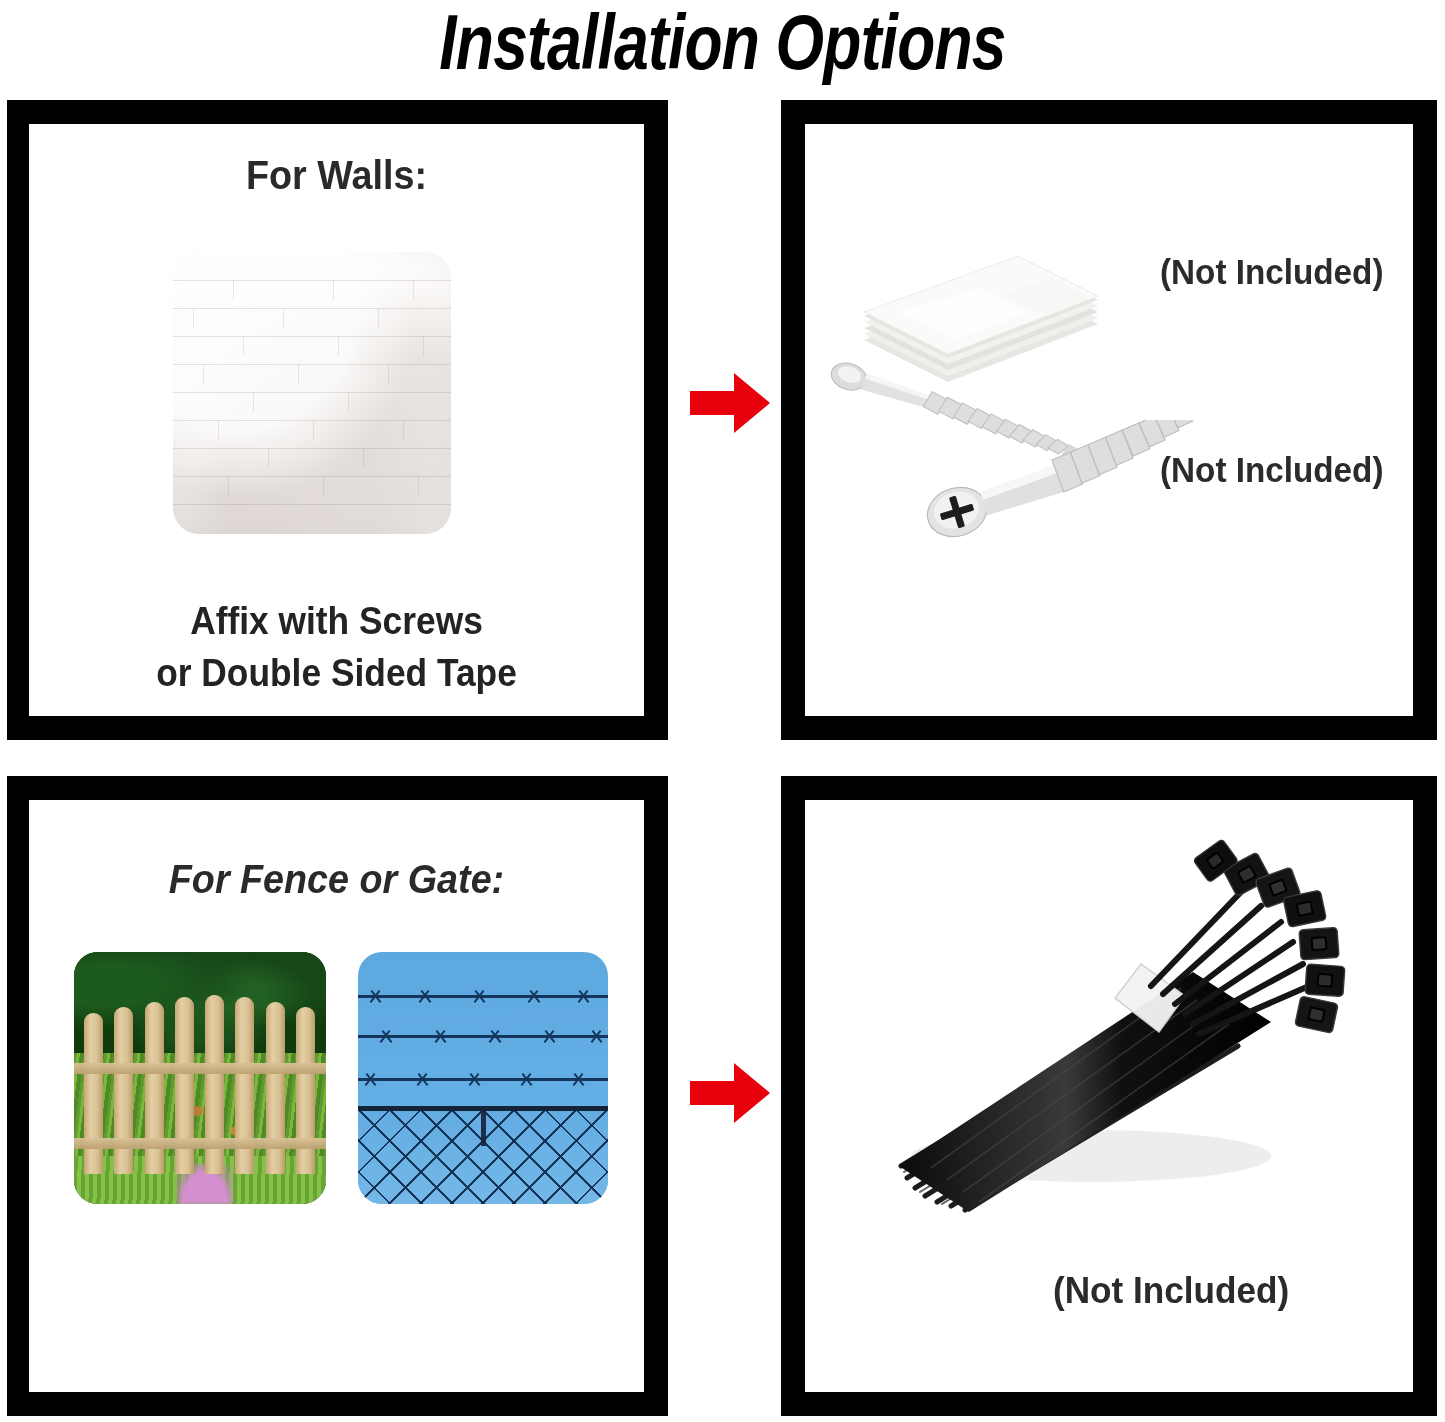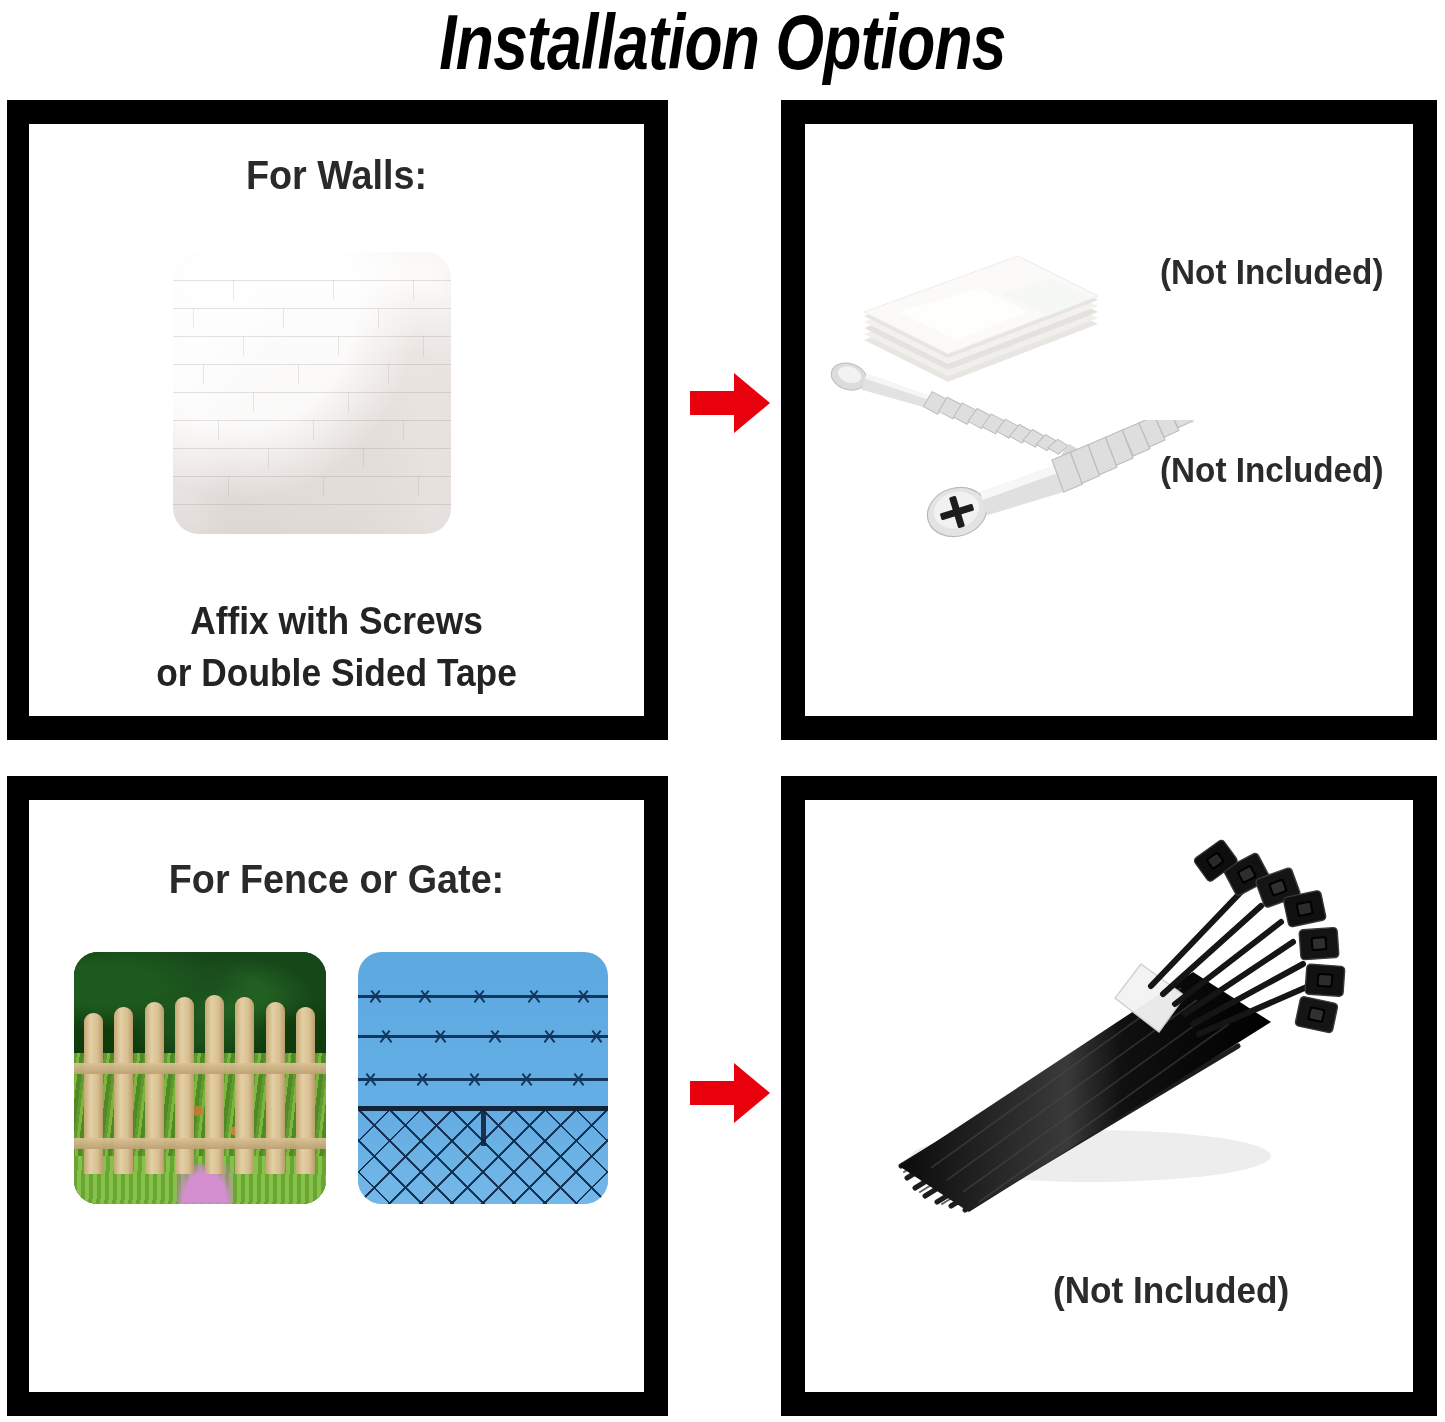--- a/index.html
+++ b/index.html
@@ -21,21 +21,21 @@
   }
 
   
   .panel{position:absolute;background:#000;box-sizing:border-box;}
   .panel > .inner{position:absolute;background:#fff;overflow:hidden;}
 
   #panel-tl{left:7px;  top:100px;  width:661px;  height:640px;}
   #panel-tl > .inner{left:22px;top:24px;right:24px;bottom:24px;}
   #panel-tr{left:781px;top:100px;  width:656px;  height:640px;}
   #panel-tr > .inner{left:24px;top:24px;right:24px;bottom:24px;}
-  #panel-bl{left:7px;  top:776px;  width:661px;  height:640px;}
+  #panel-bl{left:7px;  top:776px;  width:661px;  height:640px;font-style:italic;}
   #panel-bl > .inner{left:22px;top:24px;right:24px;bottom:24px;}
   #panel-br{left:781px;top:776px;  width:656px;  height:640px;}
   #panel-br > .inner{left:24px;top:24px;right:24px;bottom:24px;}
 
   
   .heading{
     position:absolute;left:0;width:100%;text-align:center;
     font-size:41px;font-weight:bold;color:#2a2a2a;
     transform:scaleX(.92);letter-spacing:0px;white-space:nowrap;
   }

